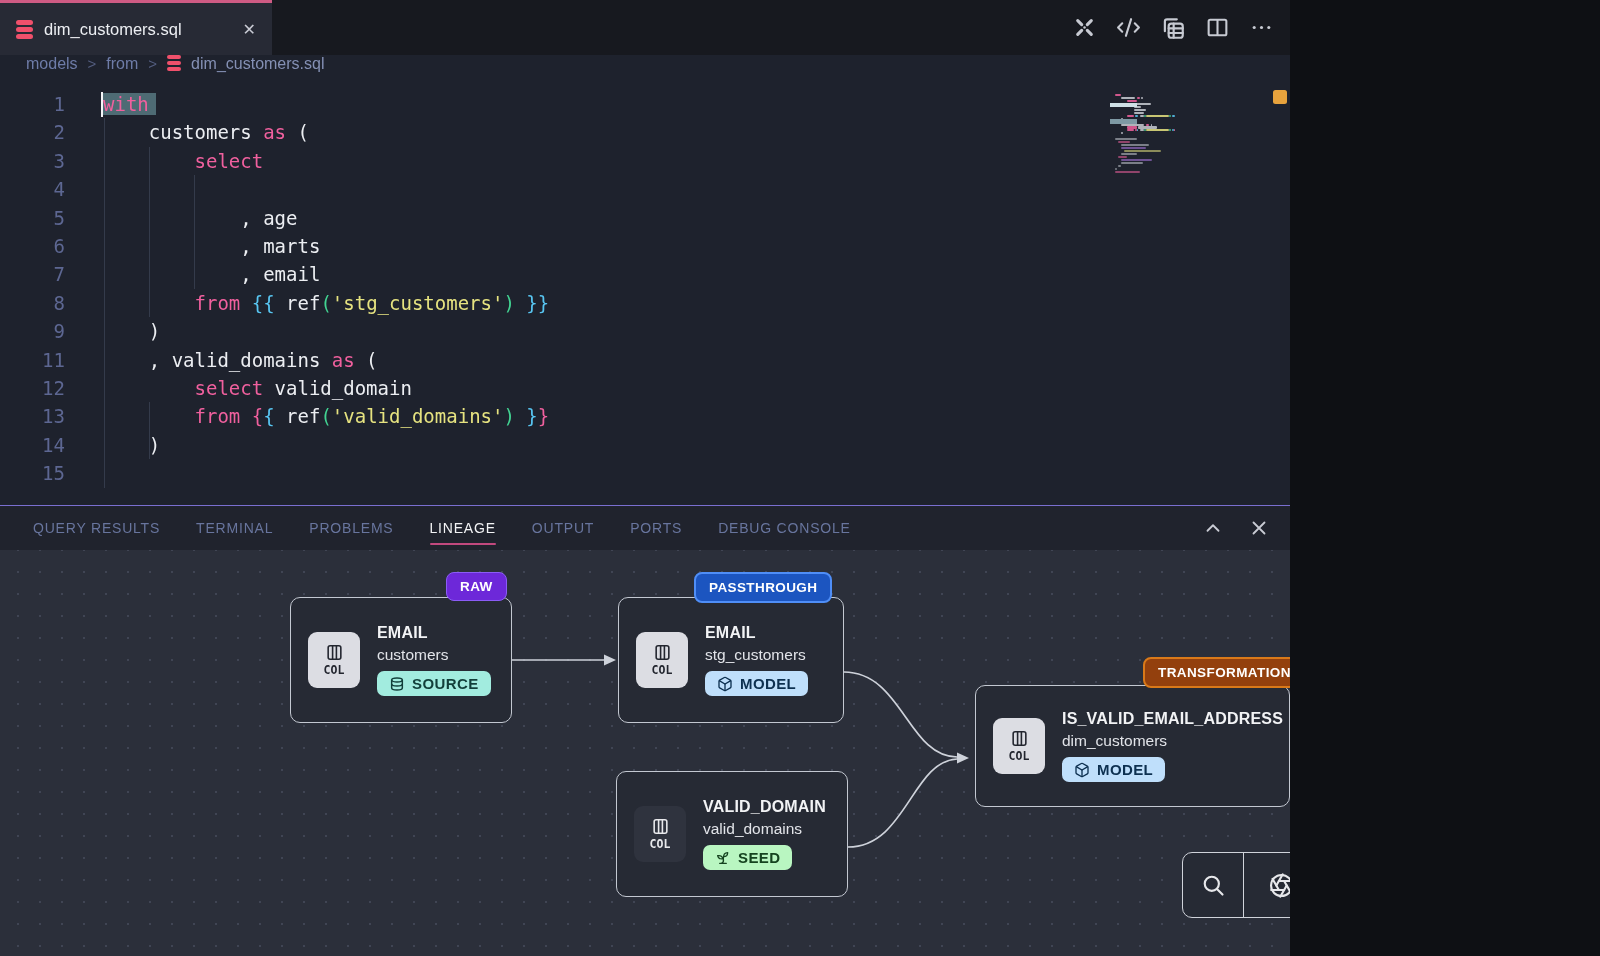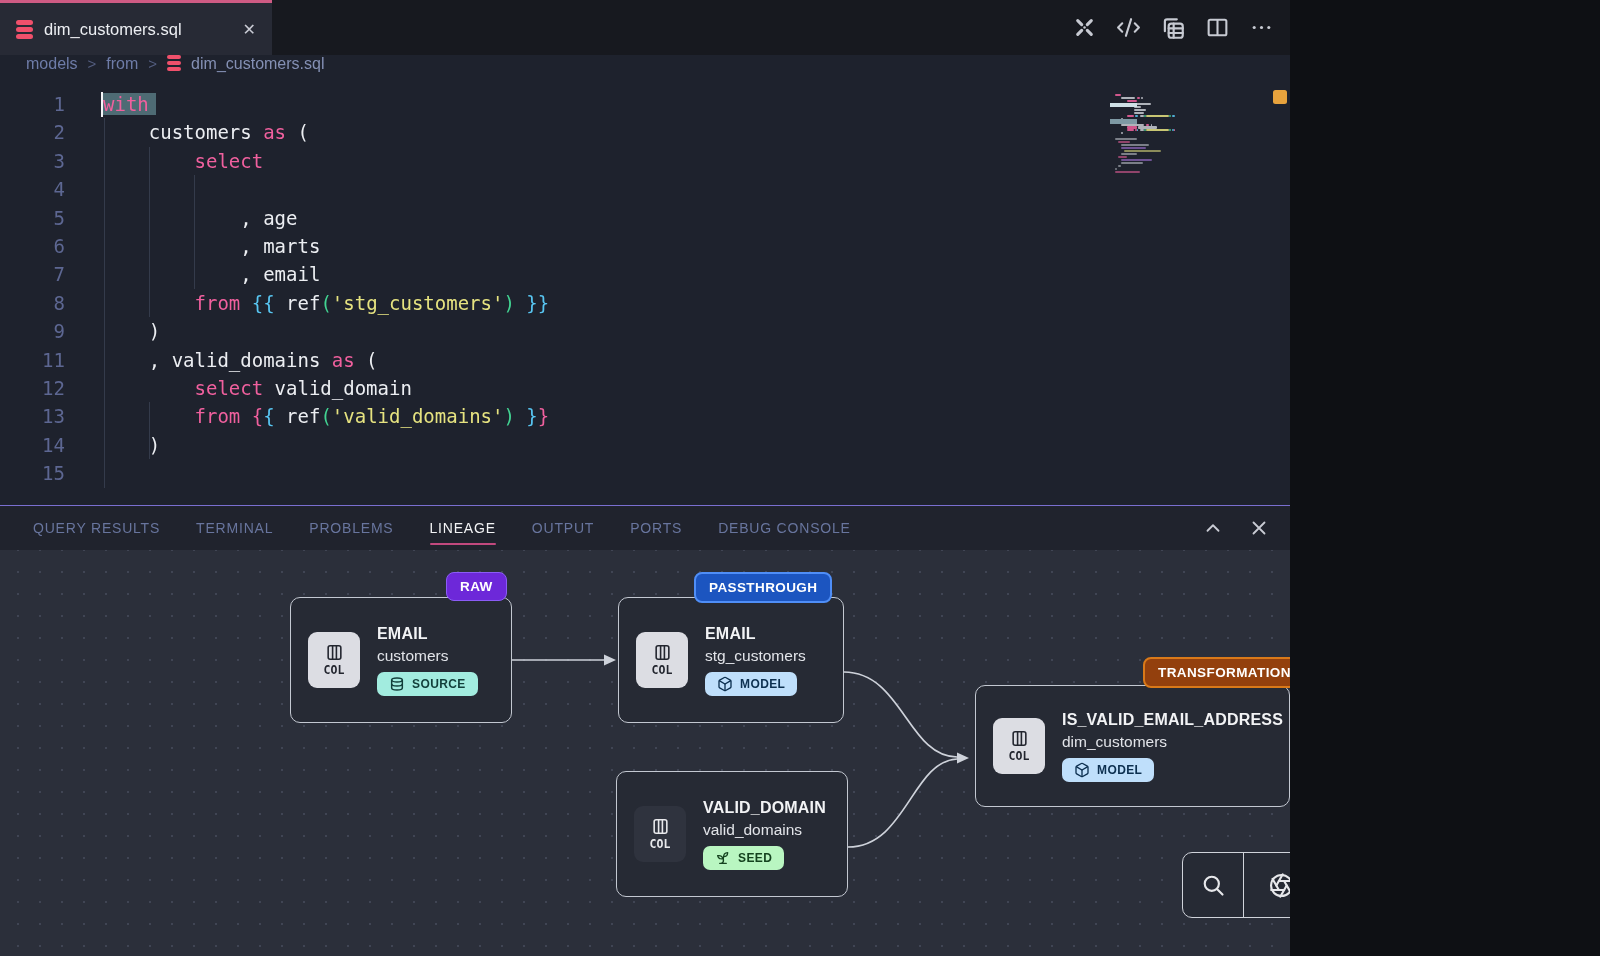--- a/index.html
+++ b/index.html
@@ -68,21 +68,21 @@
   .n4 { left:975px; top:135px; width:315px; height:122px; }
   .colbox { width:52px; height:56px; border-radius:9px; display:flex; flex-direction:column;
             align-items:center; justify-content:center; flex-shrink:0; cursor:pointer; }
   .colbox.light { background:#dcdde3; color:#23262f; }
   .colbox.dark  { background:#2f333e; color:#e8e9ec; }
   .colbox .lbl { font-family:"DejaVu Sans Mono", monospace; font-size:11.5px; font-weight:bold; margin-top:1px; }
   .ninfo { display:flex; flex-direction:column; gap:4px; }
   .ncol { color:#f2f3f5; font-size:16px; font-weight:600; letter-spacing:.2px; }
   .nmodel { color:#e2e4e9; font-size:15.5px; }
   .nbadge { display:inline-flex; align-items:center; gap:7px; padding:4px 12px; border-radius:7px;
-            font-size:12px; font-weight:600; letter-spacing:.4px; width:fit-content; margin-top:3px; }
+            font-size:15px; font-weight:600; letter-spacing:.4px; width:fit-content; margin-top:3px; }
   .nbadge.source { background:#a2ecdf; color:#123f3a; }
   .nbadge.model  { background:#bfdffb; color:#0d3050; }
   .nbadge.seed   { background:#b9f6c1; color:#15431f; }
   .ntag { position:absolute; color:#fff; font-size:13.5px; font-weight:600; letter-spacing:.4px;
           padding:6px 13px; border-radius:8px; }
   .tag-raw   { left:446px; top:22px; background:#6d28d9; border:1.5px solid #8b5cf6; }
   .tag-pass  { left:694px; top:22px; background:#1c55c0; border:2px solid #4f8ef7; }
   .tag-trans { left:1143px; top:107px; background:#93400d; border:2px solid #d97919; }
 
   

